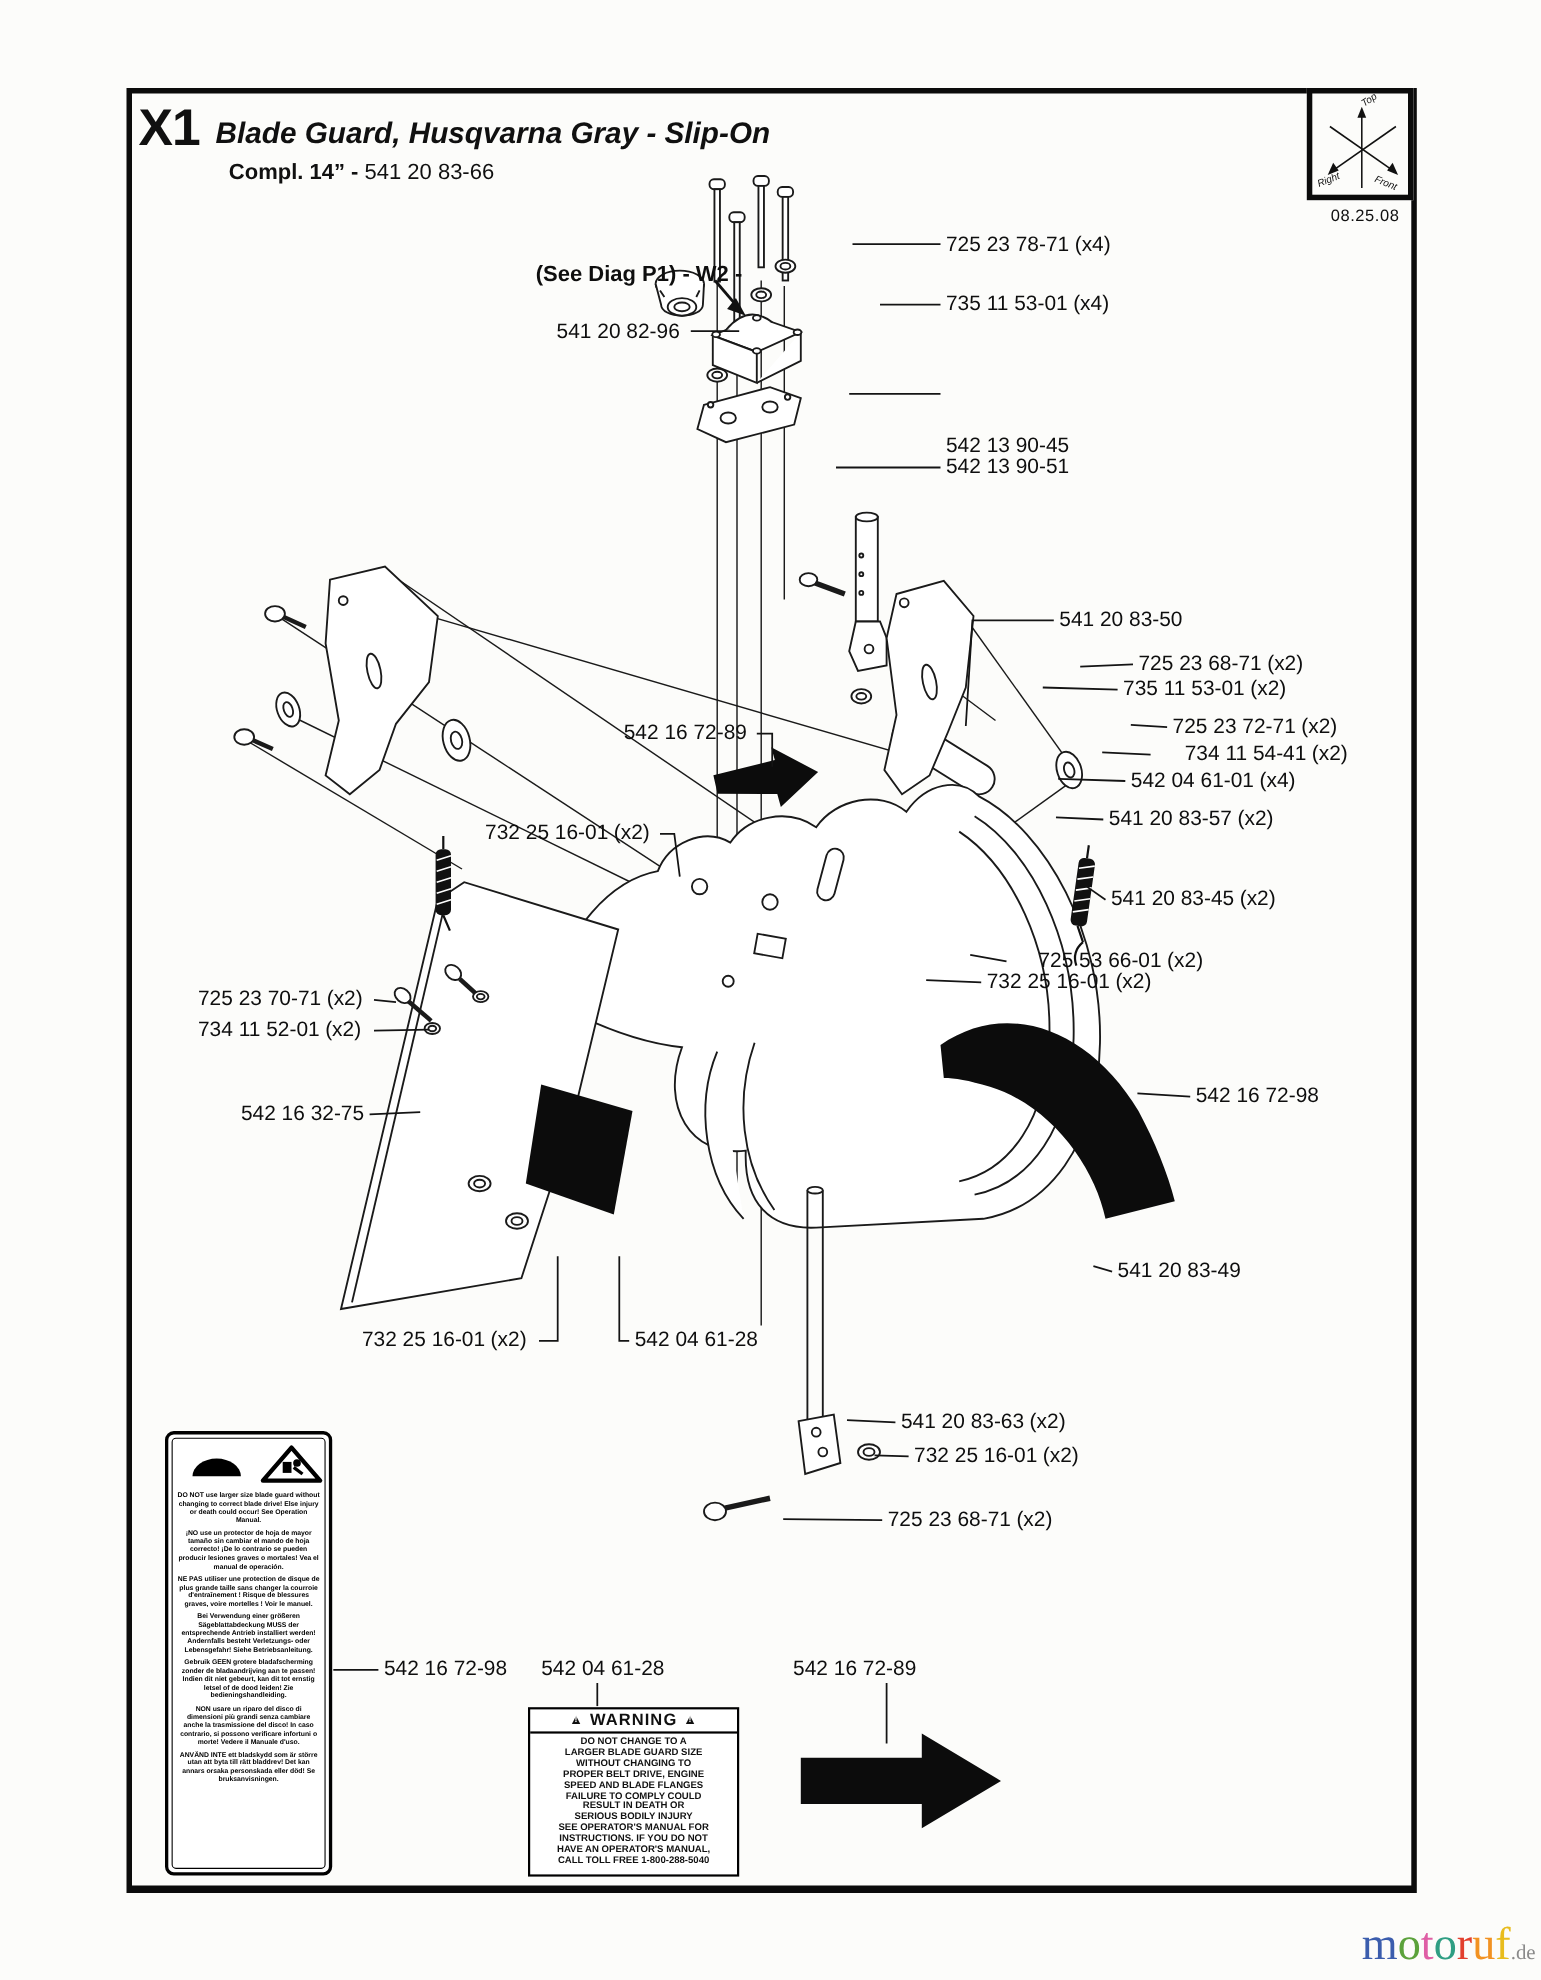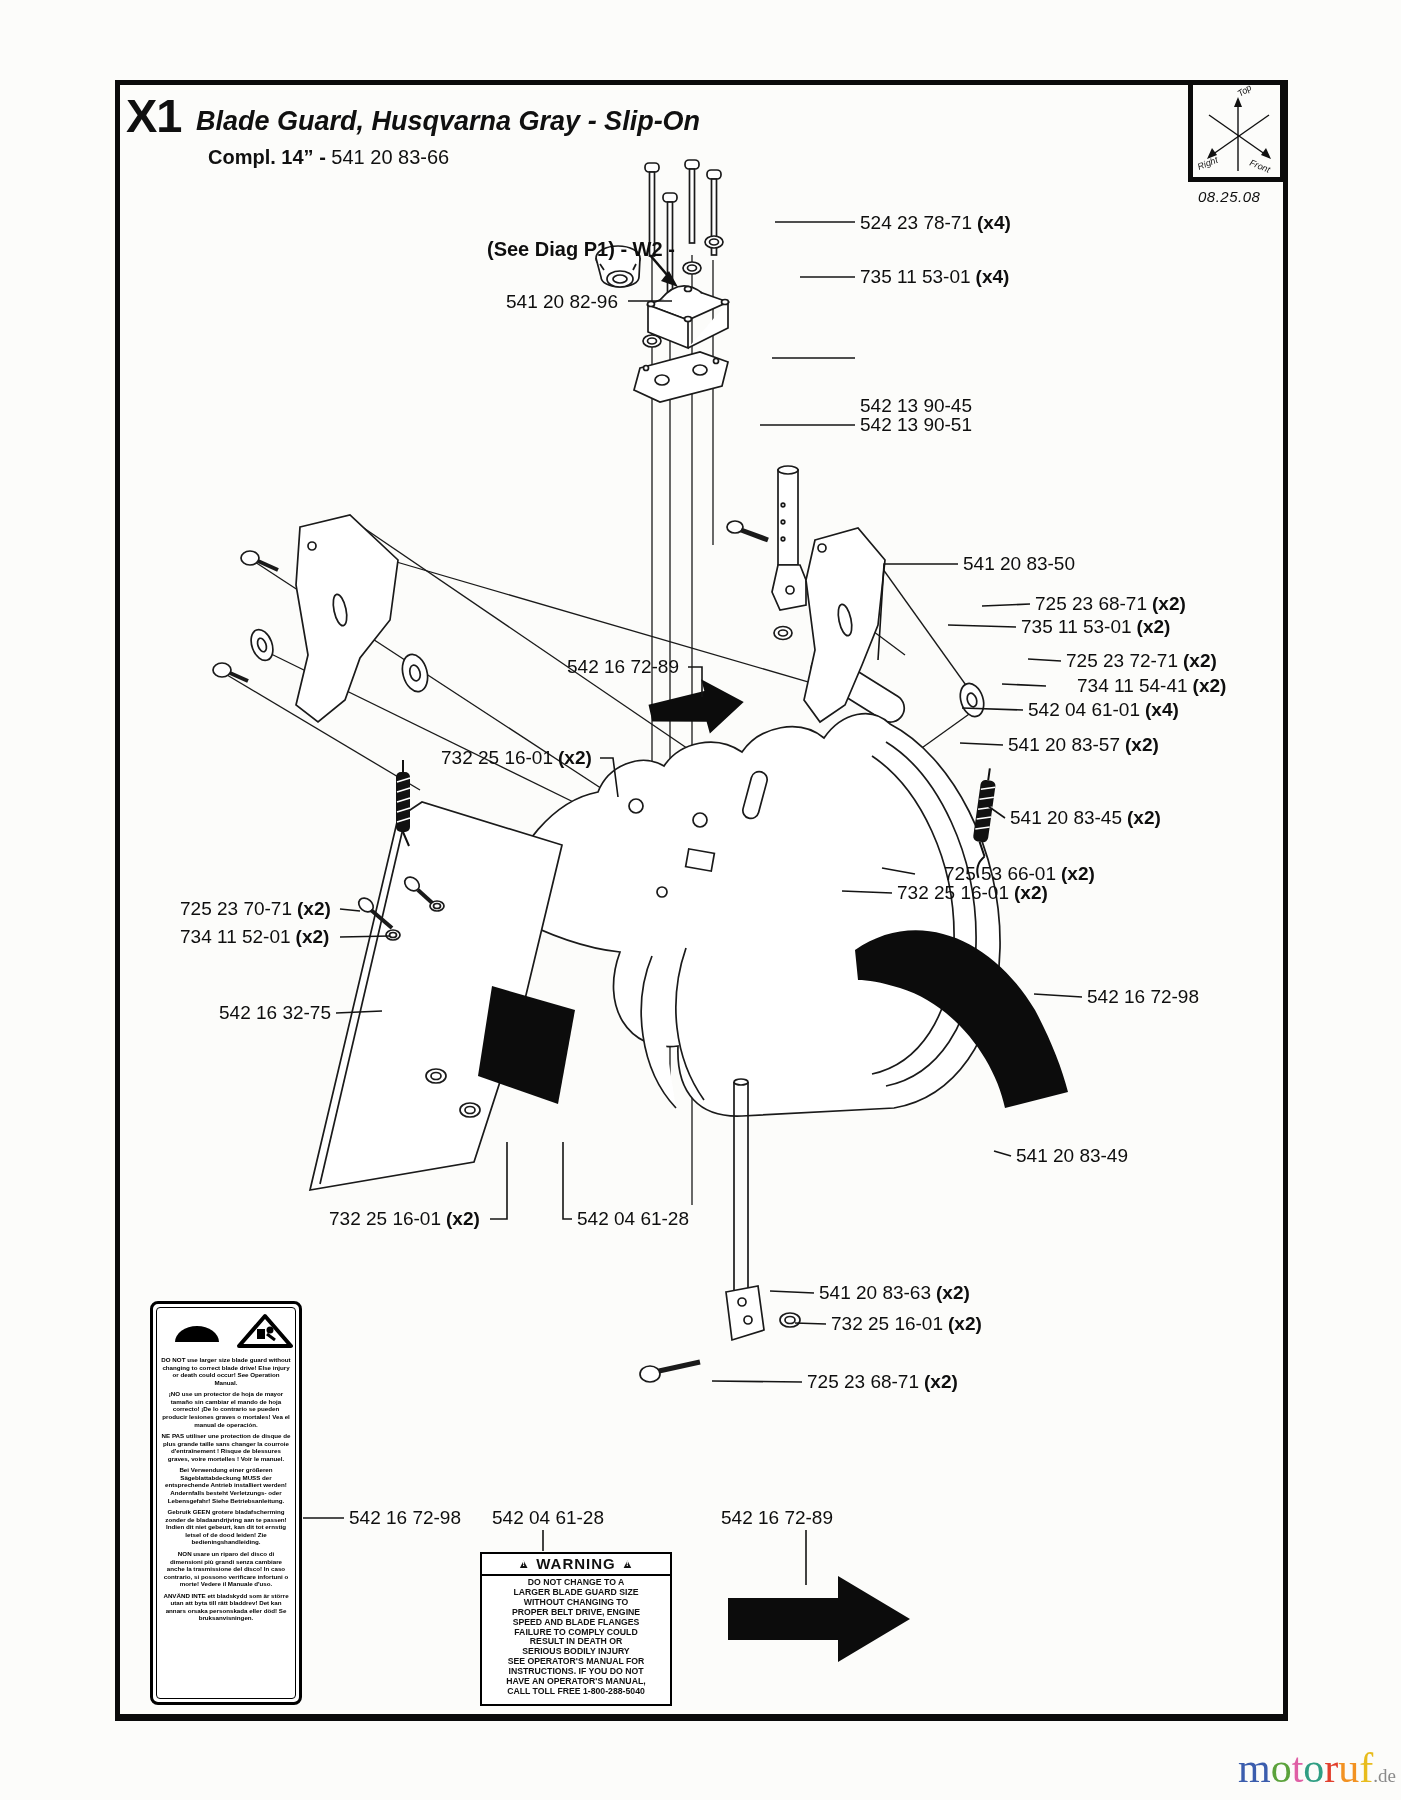--- a/index.html
+++ b/index.html
@@ -12,30 +12,30 @@
   .abs{position:absolute;}
   #frame{
     left:115px;top:80px;width:1163px;height:1629px;
     border:5px solid #0b0b0b;border-bottom-width:7px;
     background:transparent;
   }
   #orient-box{
     left:1188px;top:80px;width:97px;height:102px;
     border:5px solid #0b0b0b;background:#fcfcfa;box-sizing:border-box;
   }
-  #date{left:1198px;top:188px;width:86px;font-size:15px;letter-spacing:.5px;font-style:italic;}
+  #date{left:1198px;top:188px;width:86px;text-align:center;font-size:15px;letter-spacing:.5px;}
   #sec-code{left:126px;top:88px;font-size:47px;font-weight:bold;letter-spacing:-1px;}
   #title{left:196px;top:106px;font-size:27px;font-weight:bold;font-style:italic;}
   #subtitle{left:208px;top:146px;font-size:20px;}
   #subtitle .b{font-weight:bold;}
   svg{position:absolute;left:0;top:0;}
   .callout{
     position:absolute;font-size:19px;white-space:nowrap;color:#0e0e0e;
   }
-  .callout .qty{font-weight:bold;margin-left:5px;}
+  .callout .qty{font-weight:normal;margin-left:5px;}
   .callout.bold{font-weight:bold;font-size:20px;}
   
   #sticker-left{
     left:150px;top:1301px;width:152px;height:404px;
     border:3px solid #000;border-radius:8px;background:#fff;box-sizing:border-box;
   }
   #sticker-left .inner{
     position:absolute;left:3px;top:3px;right:3px;bottom:3px;
     border:1.5px solid #000;border-radius:4px;padding:4px 4px;
     box-sizing:border-box;overflow:hidden;
@@ -322,21 +322,21 @@
       <path d="M78 74 L68 70 L73 63 Z"></path>
     </g>
     <text x="47" y="12" font-size="9" font-style="italic" fill="#111" transform="rotate(-33 47 12)">Top</text>
     <text x="6" y="85" font-size="9" font-style="italic" fill="#111" transform="rotate(-22 6 85)">Right</text>
     <text x="56" y="80" font-size="9" font-style="italic" fill="#111" transform="rotate(22 56 80)">Front</text>
   </svg>
 </div>
 
 <div id="callouts">
 
-    <span class="callout" style="left: 860px; top: 212px;"><span class="num">524 23 78-71</span><b class="qty">(x4)</b></span>
+    <span class="callout" style="left: 860px; top: 212px;"><span class="num">725 23 78-71</span><b class="qty">(x4)</b></span>
 
     <span class="callout" style="left: 860px; top: 266px;"><span class="num">735 11 53-01</span><b class="qty">(x4)</b></span>
 
     <span class="callout bold" style="left: 487px; top: 238px;"><span class="num">(See Diag P1) - W2 -</span></span>
 
     <span class="callout" style="left: 506px; top: 291px;"><span class="num">541 20 82-96</span></span>
 
     <span class="callout" style="left: 860px; top: 347px; margin-top: 48px;"><span class="num">542 13 90-45</span></span>
 
     <span class="callout" style="left: 860px; top: 414px;"><span class="num">542 13 90-51</span></span>

